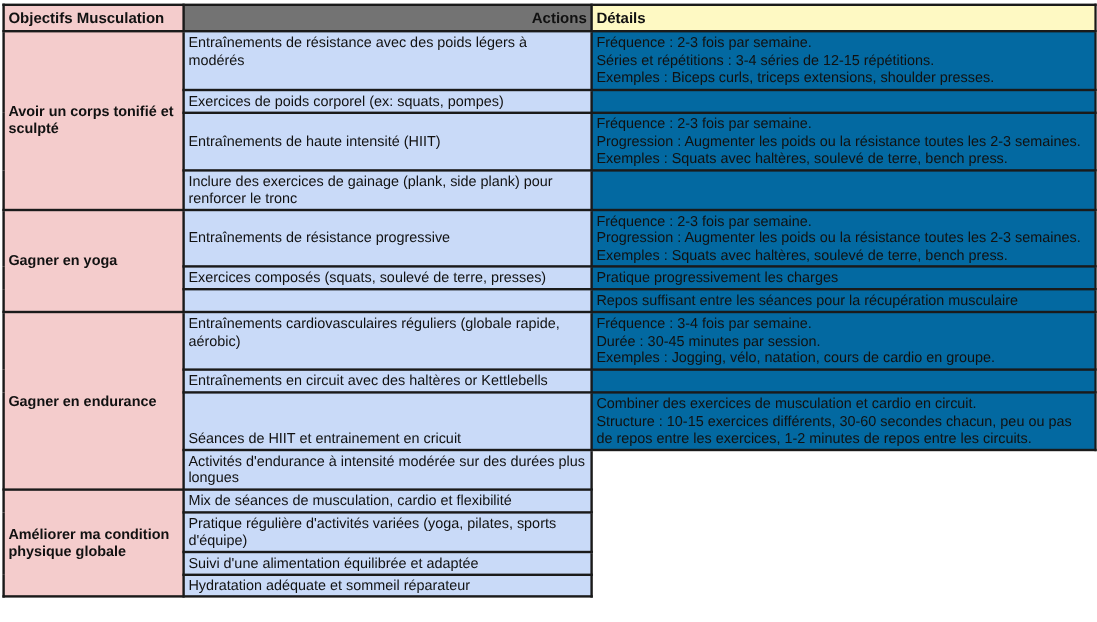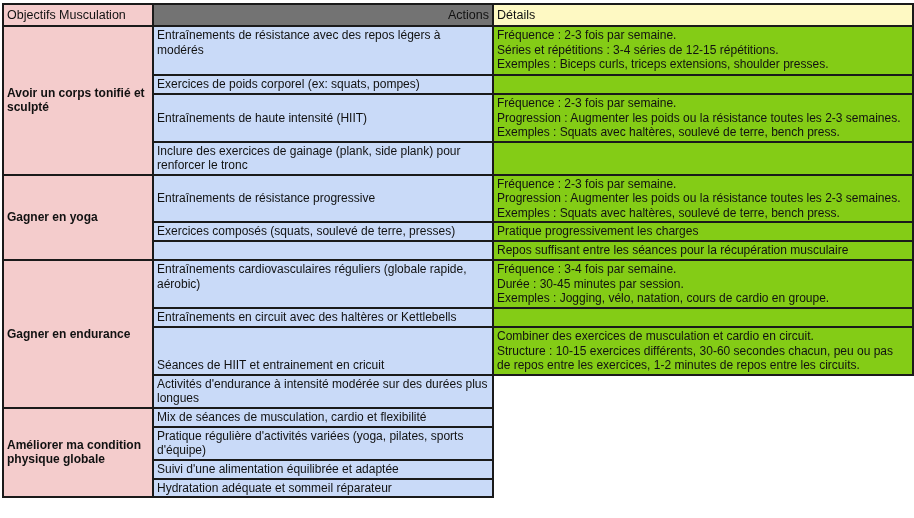--- a/index.html
+++ b/index.html
@@ -1,26 +1,26 @@
 <!DOCTYPE html>
 <html><head>
 <meta charset="utf-8">
 <style>
   html, body { margin: 0; padding: 0; background: #ffffff; }
   body { width: 914px; height: 518px; position: relative; overflow: hidden;
          font-family: "Liberation Sans", sans-serif; font-size: 12px; color: #111; }
   table { position: absolute; left: 2px; top: 3px; border-collapse: collapse; table-layout: fixed; }
   td, th { border: 2px solid #1a1a1a; padding: 1px 3px; vertical-align: middle; line-height: 14.5px; text-align: left; }
-  th { font-weight: normal; font-size: 12.5px; height: 18px; margin-top: 36px; }
+  th { font-weight: bold; font-size: 12.5px; height: 18px; margin-top: 36px; }
   th.obj { background: #f4cccc; }
   th.act { background: #737373; text-align: right; }
   th.det { background: #fef9c3; text-align: left; }
   td.obj { background: #f4cccc; font-weight: bold; }
   td.act { background: #c9daf8; }
-  td.det { background: #84cc16; }
+  td.det { background: #0369a1; }
   td.none { border: none; background: #fff; }
   td.top { vertical-align: top; }
   td.bot { vertical-align: bottom; }
   .line { display: block; }
 </style>
 </head>
 <body>
 
 <table>
   <colgroup>
@@ -32,21 +32,21 @@
     <tr>
       <th class="obj">Objectifs Musculation</th>
       <th class="act">Actions</th>
       <th class="det">Détails</th>
     </tr>
   </thead>
   <tbody>
 
     <tr style="height:49px">
       <td class="obj" rowspan="4">Avoir un corps tonifié et sculpté</td>
-      <td class="act top">Entraînements de résistance avec des repos légers à modérés</td>
+      <td class="act top">Entraînements de résistance avec des poids légers à modérés</td>
       <td class="det top">
         <span class="line">Fréquence : 2-3 fois par semaine.</span>
         <span class="line">Séries et répétitions : 3-4 séries de 12-15 répétitions.</span>
         <span class="line">Exemples : Biceps curls, triceps extensions, shoulder presses.</span>
       </td>
     </tr>
     <tr style="height:19px">
       <td class="act">Exercices de poids corporel (ex: squats, pompes)</td>
       <td class="det"></td>
     </tr>

